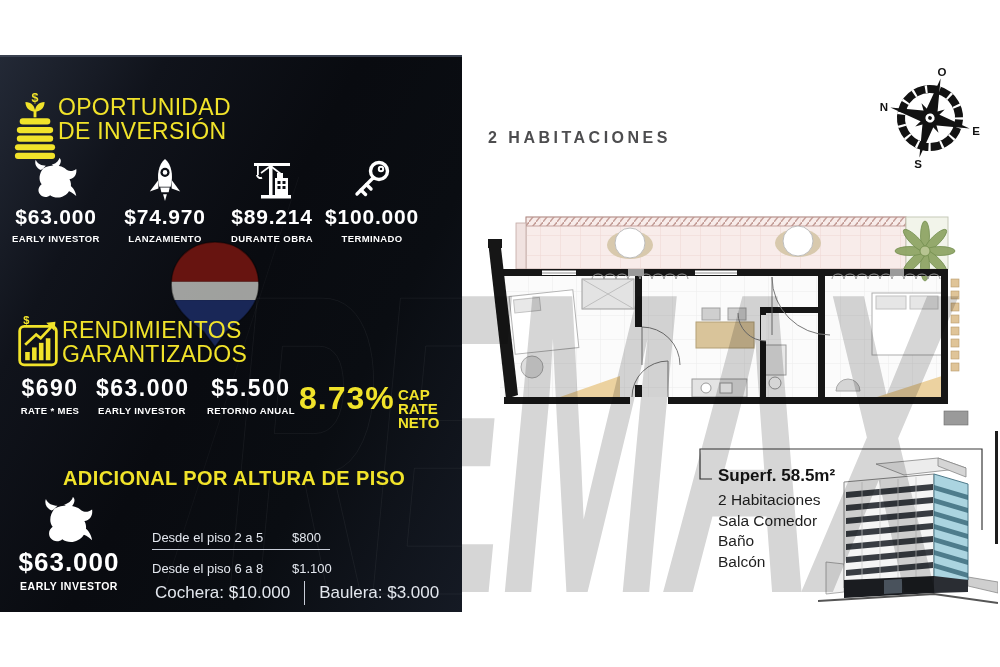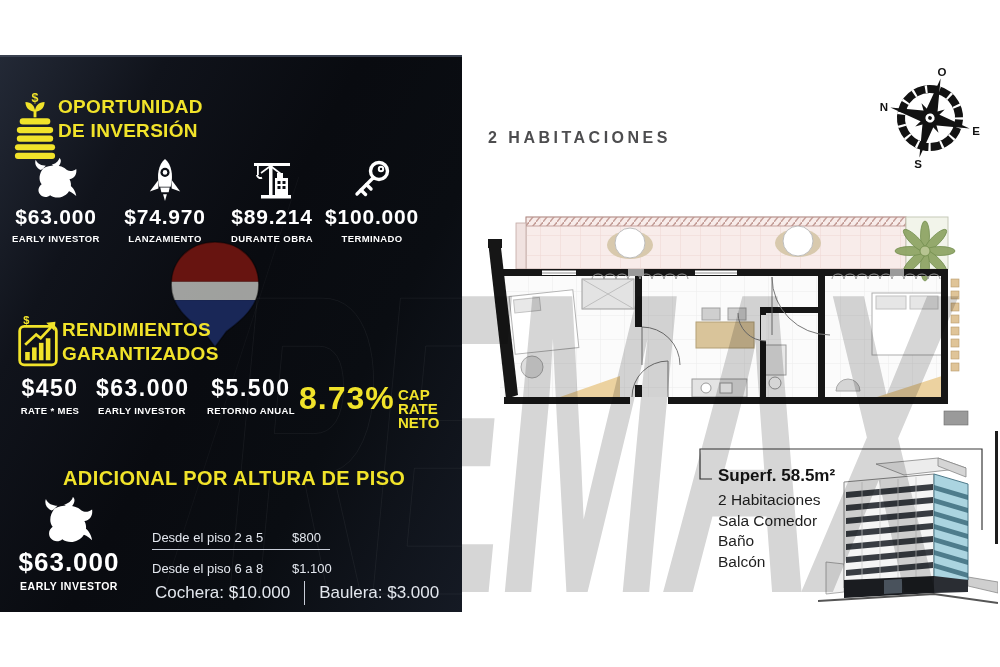--- a/index.html
+++ b/index.html
@@ -15,21 +15,21 @@
            font-weight:700;font-style:italic;letter-spacing:-12px;color:transparent;
            -webkit-text-stroke:1px rgba(255,255,255,0.07);
            transform:scaleX(0.48);transform-origin:left top;white-space:nowrap;pointer-events:none;}
   
   #panel{position:absolute;left:0;top:55px;width:462px;height:557px;z-index:3;overflow:hidden;
          background:linear-gradient(118deg,#232936 0%,#10131b 22%,#090b10 48%,#0a0d12 70%,#151a24 100%);
          border-top:2px solid #3a4150;color:#fff;}
   #panel .streak{position:absolute;left:230px;top:120px;width:300px;height:420px;
          border-left:1px solid rgba(255,255,255,0.035);transform:skewX(-18deg);}
   .ytxt{color:#f1e32a;}
-  .sec-title{position:absolute;font-weight:700;font-size:19px;line-height:24px;letter-spacing:0.3px;}
+  .sec-title{position:absolute;font-weight:400;font-size:23px;line-height:24px;letter-spacing:0.3px;}
   .tier{position:absolute;text-align:center;}
   .tier .ic{height:46px;display:flex;align-items:flex-end;justify-content:center;}
   .price{font-weight:700;font-size:21px;letter-spacing:0.8px;color:#fff;margin-top:3px;}
   .lbl{font-weight:700;font-size:9.5px;letter-spacing:0.4px;color:#fff;margin-top:4px;}
   .metric{position:absolute;text-align:center;}
   .metric .val{font-weight:700;font-size:23px;letter-spacing:1.5px;color:#fff;}
   .metric .lbl{margin-top:3px;}
   .cap-val{position:absolute;left:299px;top:323px;font-weight:700;font-size:32px;letter-spacing:1px;}
   .cap-lbl{position:absolute;left:398px;top:331px;font-weight:700;font-size:15px;line-height:14px;}
   .adic-title{position:absolute;left:63px;top:410px;font-weight:700;font-size:20px;letter-spacing:0.4px;}
@@ -368,21 +368,21 @@
       <path d="M10 34 L22 23 L27 27 L40 13" stroke="#f1e32a" stroke-width="3" fill="none"></path>
       <path d="M33 10 L43 9 L42 19 Z" fill="#f1e32a"></path>
       <text x="8" y="11" font-size="12" font-weight="700" fill="#f1e32a" font-family="Liberation Sans,sans-serif">$</text>
     </svg>
     <div class="sec-title ytxt" style="left:62px;top:261px">
       <div>RENDIMIENTOS</div>
       <div>GARANTIZADOS</div>
     </div>
 
     <div class="metric" style="left:6px;top:318px;width:88px">
-      <div class="val">$450</div>
+      <div class="val">$690</div>
       <div class="lbl">RATE * MES</div>
     </div>
     <div class="metric" style="left:96px;top:318px;width:92px">
       <div class="val">$63.000</div>
       <div class="lbl">EARLY INVESTOR</div>
     </div>
     <div class="metric" style="left:196px;top:318px;width:110px">
       <div class="val">$5.500</div>
       <div class="lbl">RETORNO ANUAL</div>
     </div>

